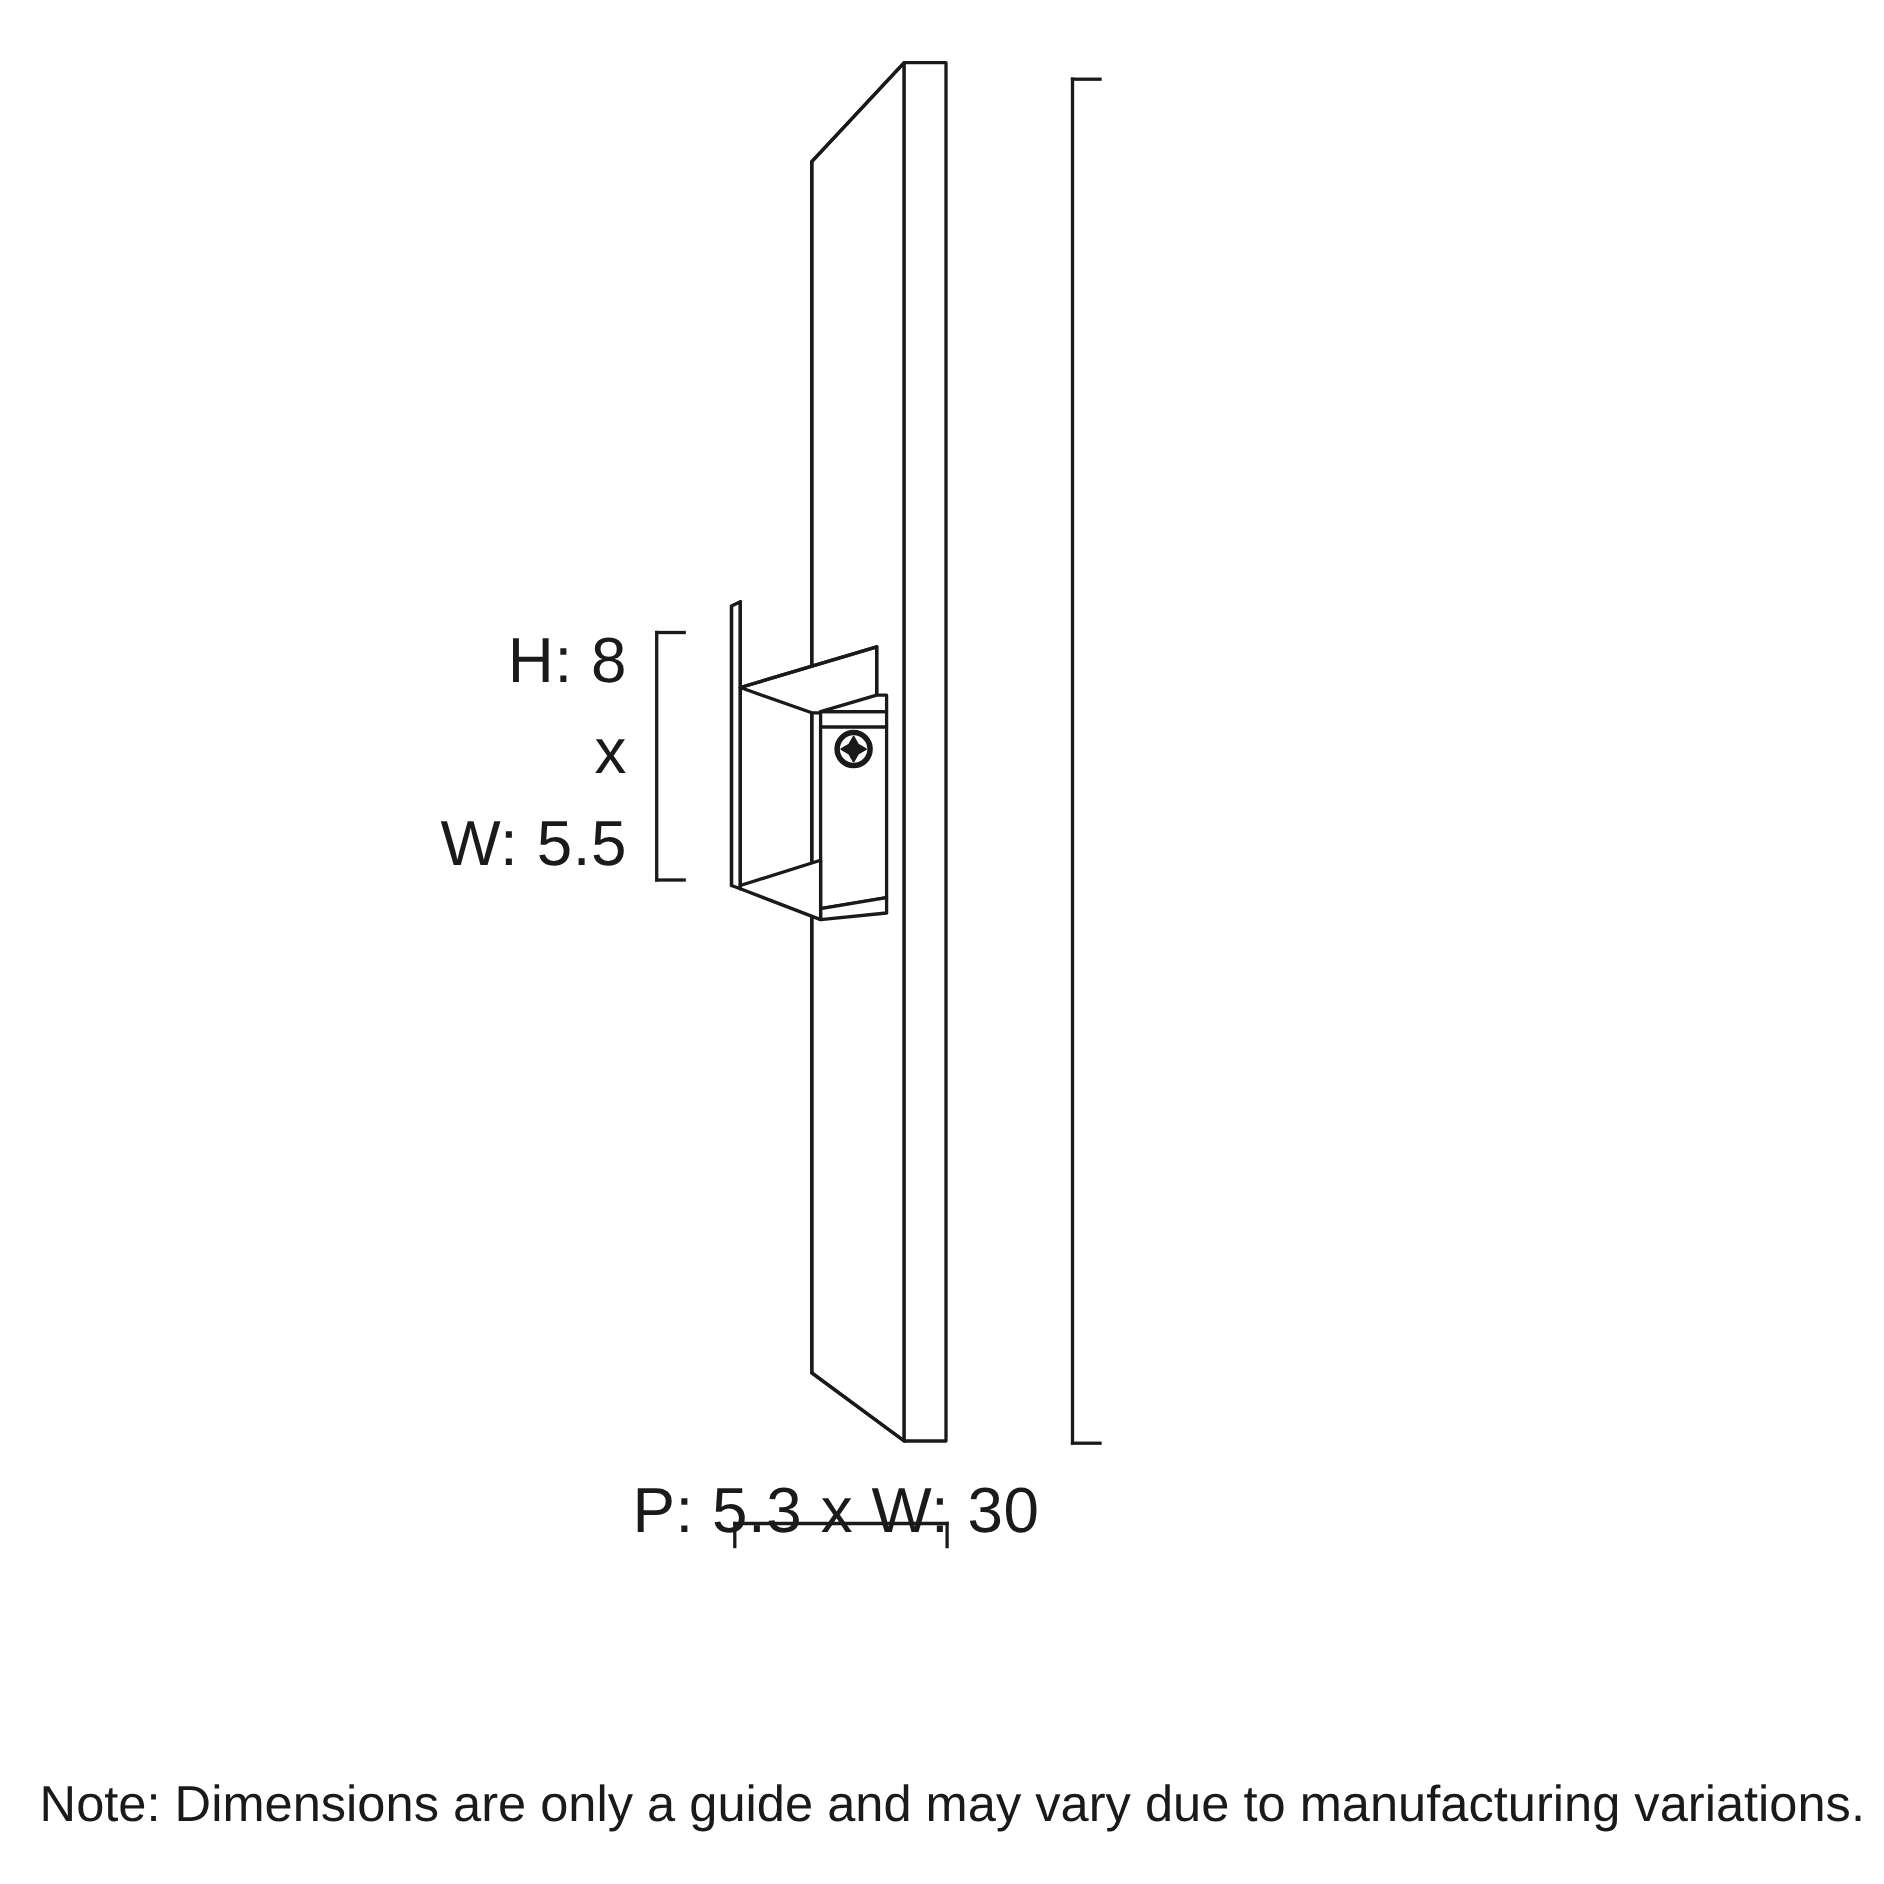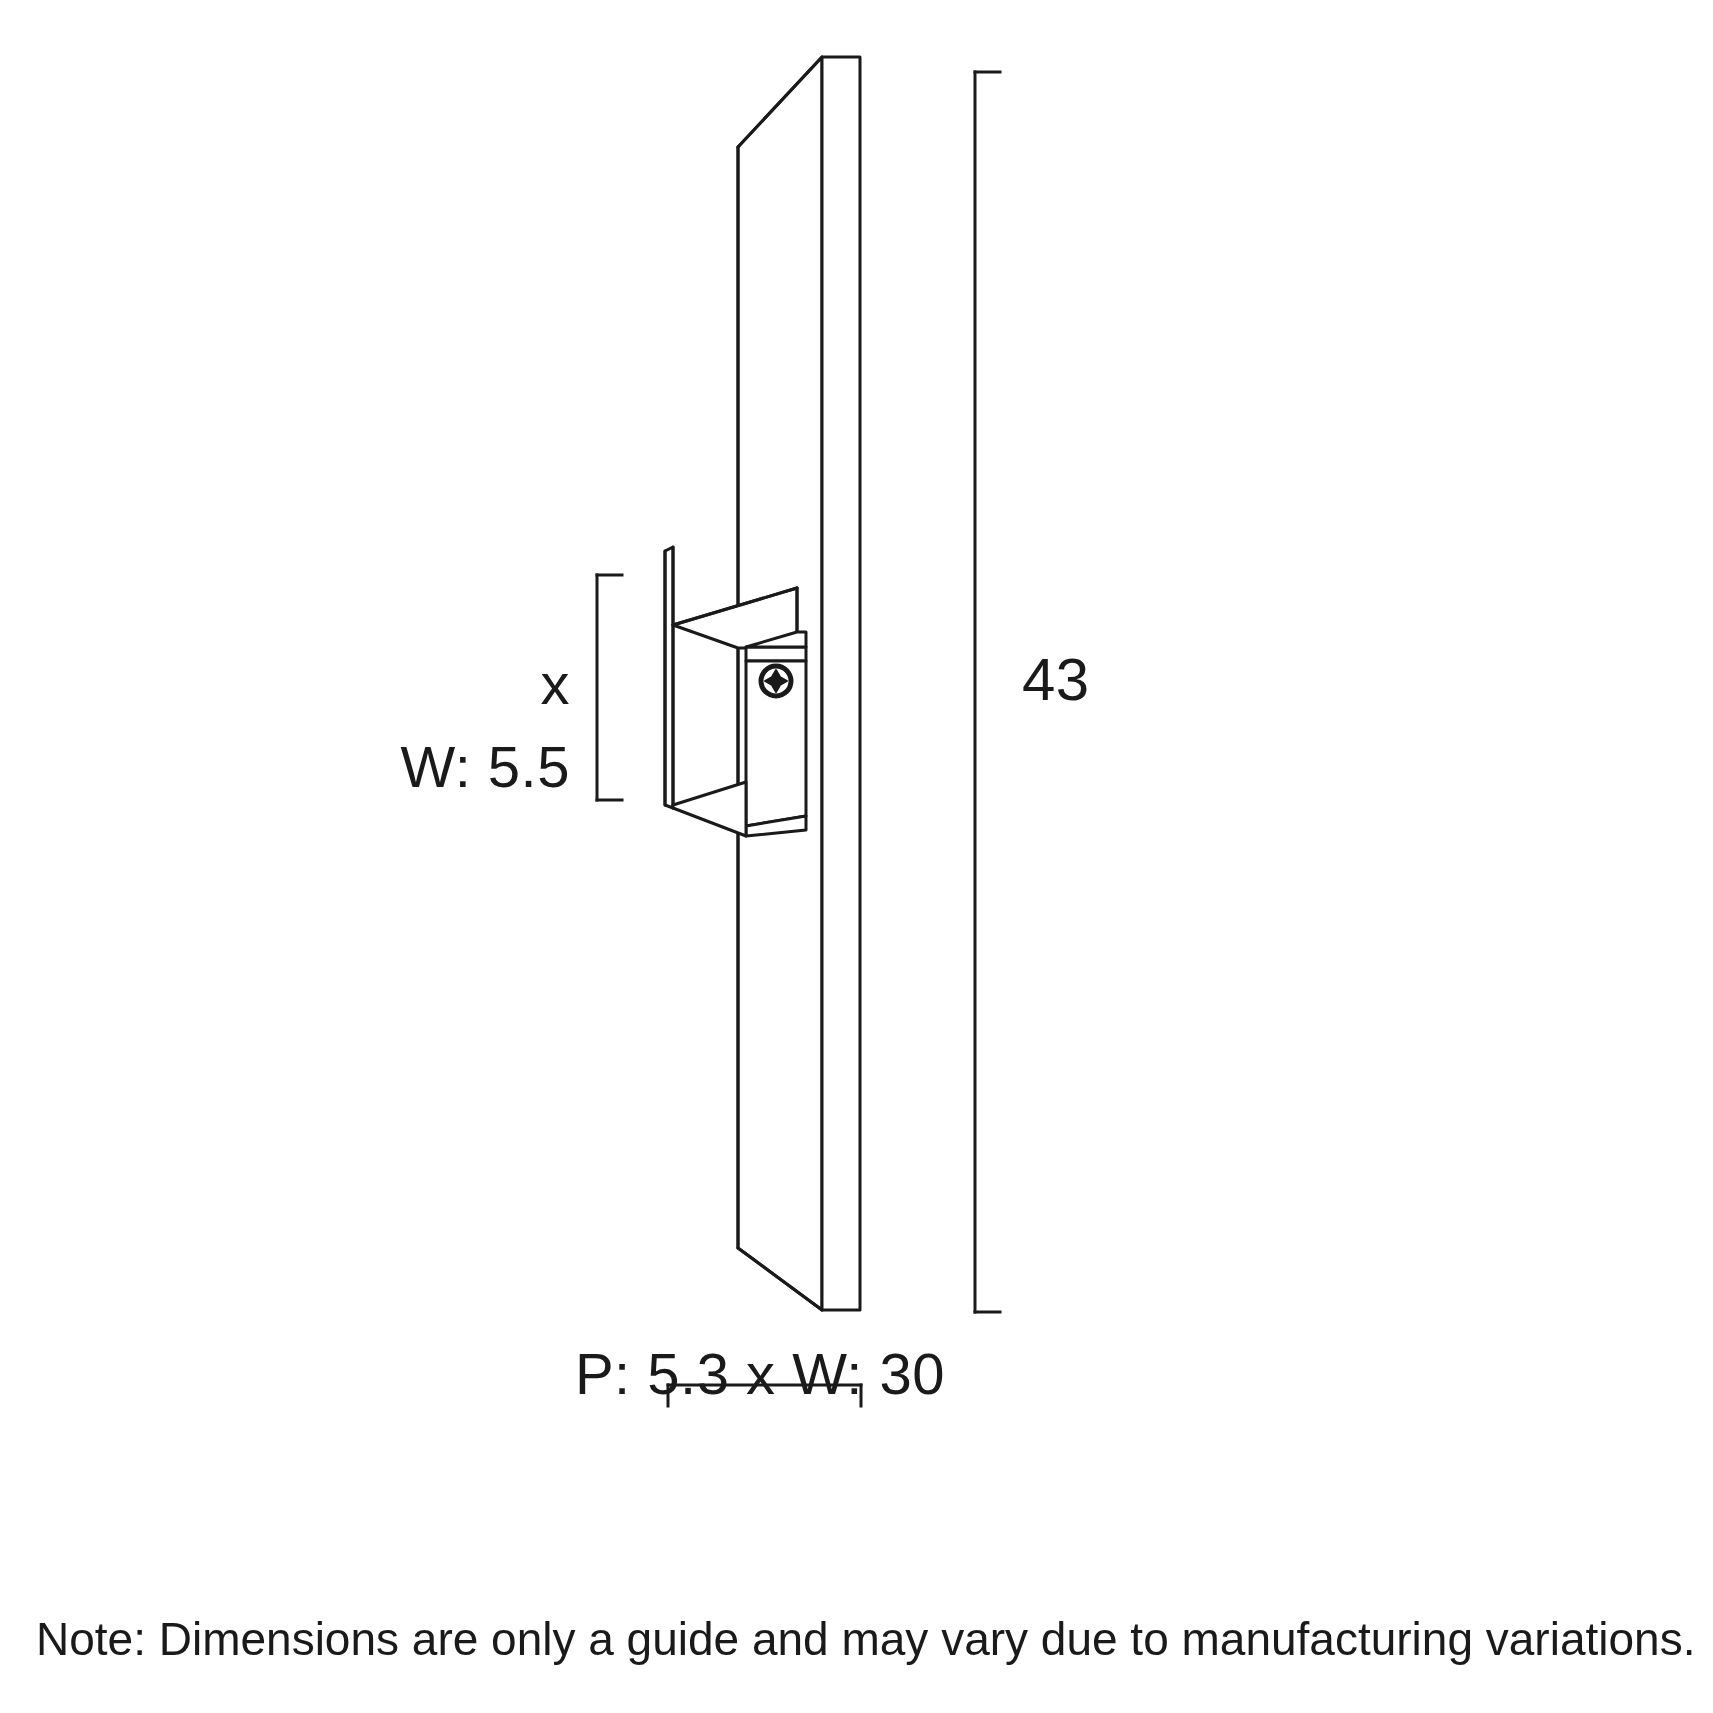--- a/index.html
+++ b/index.html
@@ -128,24 +128,24 @@
 
       <line x1="668" y1="1385" x2="861" y2="1385" stroke="#1a1a1a" stroke-width="3" stroke-linecap="square"></line>
 
       <line x1="668" y1="1385" x2="668" y2="1406" stroke="#1a1a1a" stroke-width="3" stroke-linecap="square"></line>
 
       <line x1="861" y1="1385" x2="861" y2="1406" stroke="#1a1a1a" stroke-width="3" stroke-linecap="square"></line>
     </g>
 
   </svg>
 
+  <div class="dim-label right-align" id="label-h">H: 8</div>
 
   <div class="dim-label right-align" id="label-x">x</div>
 
   <div class="dim-label right-align" id="label-w">W: 5.5</div>
 
-  <div class="dim-label" id="label-43">43</div>
 
   <div class="dim-label center-align" id="label-pw">P: 5.3 x W: 30</div>
 
   <div class="dim-label" id="note-text">Note: Dimensions are only a guide and may vary due to manufacturing variations.</div>
 
 </div>
 
 </body></html>

